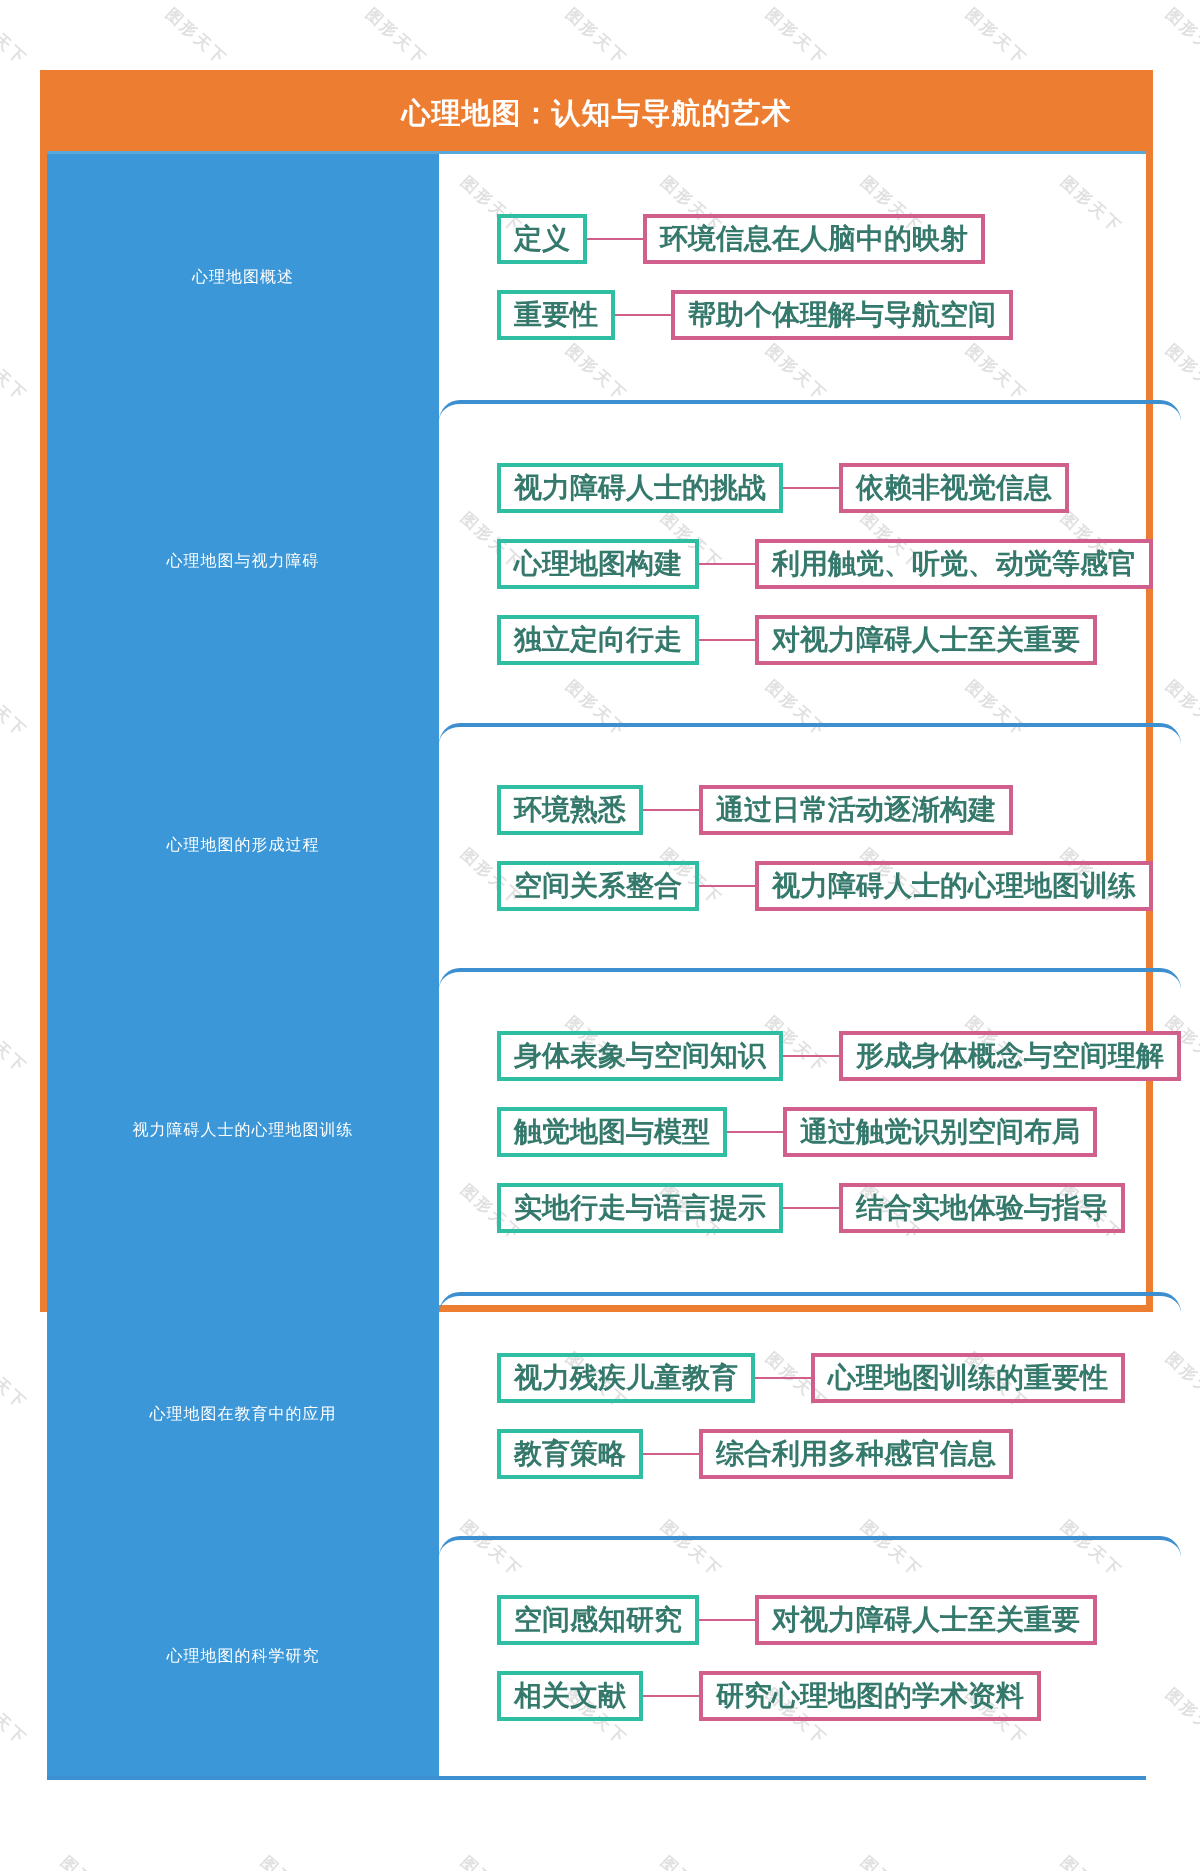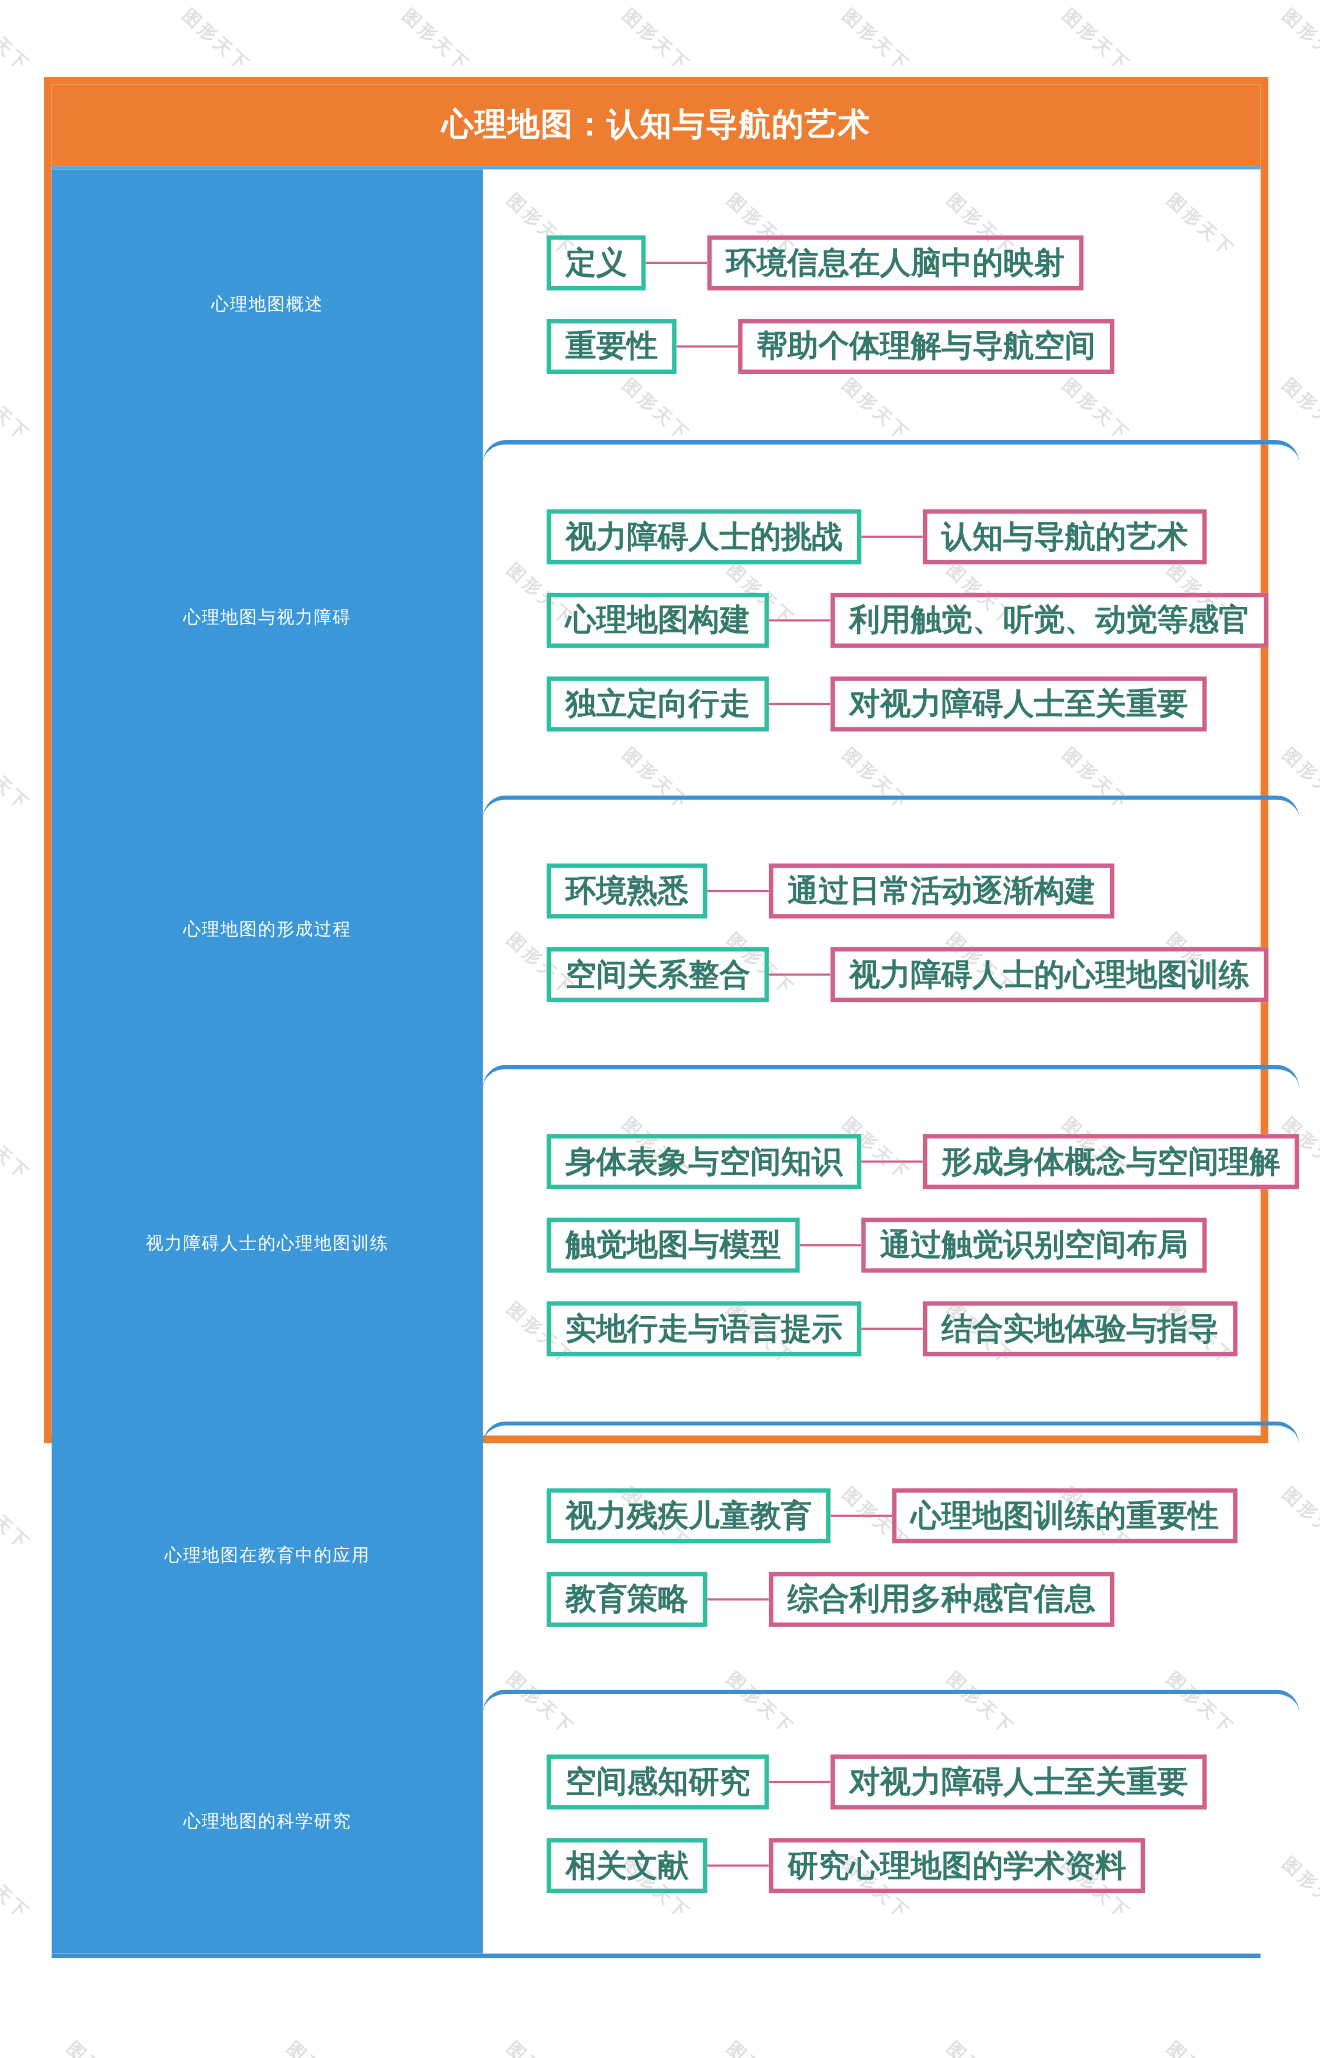--- a/index.html
+++ b/index.html
@@ -168,21 +168,21 @@
           <div class="row">
     <div class="topic">重要性</div>
     <div class="connector"></div>
     <div class="detail">帮助个体理解与导航空间</div>
   </div>
         </div>
         <div class="section divided" style="height: 323px;">
           <div class="row">
     <div class="topic">视力障碍人士的挑战</div>
     <div class="connector"></div>
-    <div class="detail">认知与导航的艺术</div>
+    <div class="detail">依赖非视觉信息</div>
   </div>
           <div class="row">
     <div class="topic">心理地图构建</div>
     <div class="connector"></div>
     <div class="detail">利用触觉、听觉、动觉等感官</div>
   </div>
           <div class="row">
     <div class="topic">独立定向行走</div>
     <div class="connector"></div>
     <div class="detail">对视力障碍人士至关重要</div>

